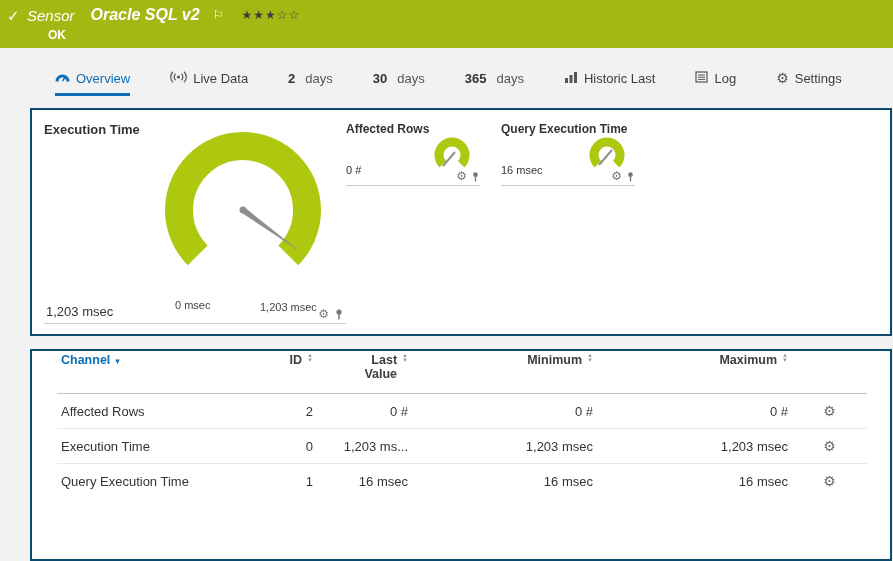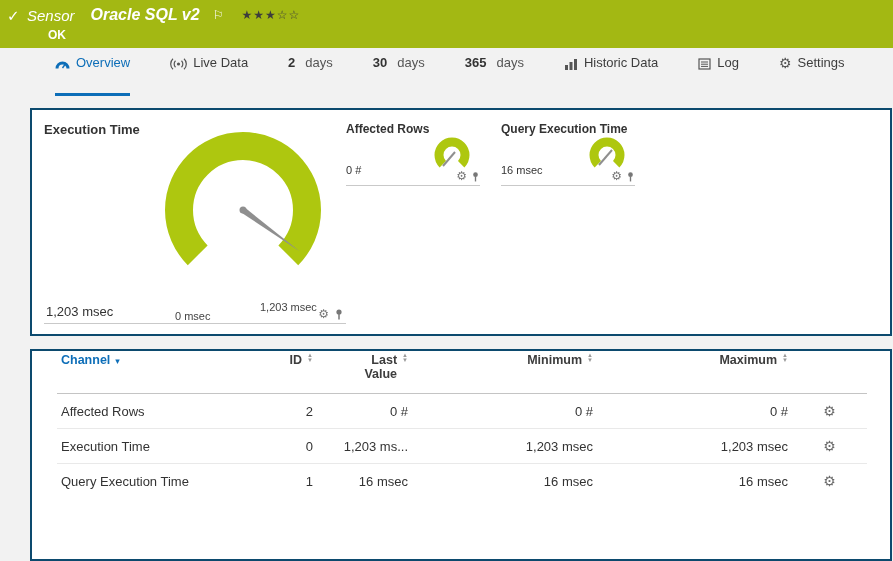--- a/index.html
+++ b/index.html
@@ -11,38 +11,38 @@
   .hdr-check { position:absolute; left:7px; top:7px; font-size:15px; font-weight:bold; }
   .hdr-main { position:absolute; left:27px; top:6px; display:flex; align-items:center; gap:16px; }
   .hdr-kind { font-style:italic; font-size:15px; }
   .hdr-title { font-weight:bold; font-size:16px;font-style:italic; }
   .flag { font-size:12px; margin-left:-3px; }
   .stars { color:#3c3c3c; font-size:12px; letter-spacing:1px; margin-left:2px; }
   .hdr-status { position:absolute; left:48px; top:28px; font-size:12px; font-weight:bold; }
 
   
   .tabs { display:flex; align-items:flex-end; gap:40px; padding:20px 0 0 55px; height:48px; }
-  .tab { display:inline-flex; align-items:flex-end; gap:6px; font-size:13px; color:#3d3d3d;
-         padding-bottom:23px; border-bottom:3px solid transparent; cursor:pointer; white-space:nowrap; }
+  .tab { display:inline-flex; align-items:flex-start; gap:6px; font-size:13px; color:#3d3d3d;
+         padding-bottom:7px; border-bottom:3px solid transparent; cursor:pointer; white-space:nowrap; }
   .tab.active { color:#0d6eb8; border-bottom-color:#0d6eb8; }
   .tab .num { font-weight:bold; color:#333; }
   .tab .days { color:#555; margin-left:4px; }
   .gear-glyph { font-size:14px; color:#555; line-height:1; }
 
   
   .panel { margin-left:30px; width:862px; background:#fff; border:2px solid #0c4a6e; }
   .panel1 { margin-top:12px; height:228px; position:relative; }
   .panel2 { margin-top:13px; height:212px; overflow:hidden; }
 
   
   .tile-big { position:absolute; left:12px; top:12px; width:302px; height:202px;
               border-bottom:1px solid #c9c9c9; }
   .t-title { font-size:13px; font-weight:bold; color:#333; }
   .big-gauge-svg { position:absolute; left:112px; top:8px; }
-  .g-min { position:absolute; left:131px; bottom:1px; font-size:11px; color:#444; }
+  .g-min { position:absolute; left:131px; bottom:12px; font-size:11px; color:#444; }
   .g-max { position:absolute; left:216px; bottom:10px; font-size:11px; color:#444; }
   .t-value { position:absolute; left:2px; bottom:4px; font-size:13px; color:#333; }
   .t-icons { position:absolute; right:2px; bottom:3px; display:flex; gap:5px; align-items:center; }
   .mini-gear { font-size:12px; color:#777; line-height:1; cursor:pointer; }
 
   
   .tile-small { position:absolute; top:12px; width:134px; height:64px;
                 border-bottom:1px solid #c9c9c9; }
   .ts1 { left:314px; } .ts2 { left:469px; }
   .ts-title { font-size:12px; font-weight:bold; color:#333; white-space:nowrap; }
@@ -108,21 +108,21 @@
   <span class="tab">
     <span class="num">365</span>
       <span class="days">days</span>
   </span>
   <span class="tab">
     <svg width="14" height="12" viewBox="0 0 14 12">
       <rect x="1" y="7" width="3" height="5" fill="#555"></rect>
       <rect x="5.5" y="4" width="3" height="8" fill="#555"></rect>
       <rect x="10" y="1" width="3" height="11" fill="#555"></rect>
     </svg>
-    <span>Historic Data</span>
+    <span>Historic Last</span>
   </span>
   <span class="tab">
     <svg width="13" height="12" viewBox="0 0 13 12">
       <rect x="1" y="1" width="11" height="10" stroke="#555" stroke-width="1.2" fill="none"></rect>
       <line x1="3" y1="4" x2="10" y2="4" stroke="#555" stroke-width="1"></line>
       <line x1="3" y1="6.2" x2="10" y2="6.2" stroke="#555" stroke-width="1"></line>
       <line x1="3" y1="8.4" x2="10" y2="8.4" stroke="#555" stroke-width="1"></line>
     </svg>
     <span>Log</span>
   </span>

